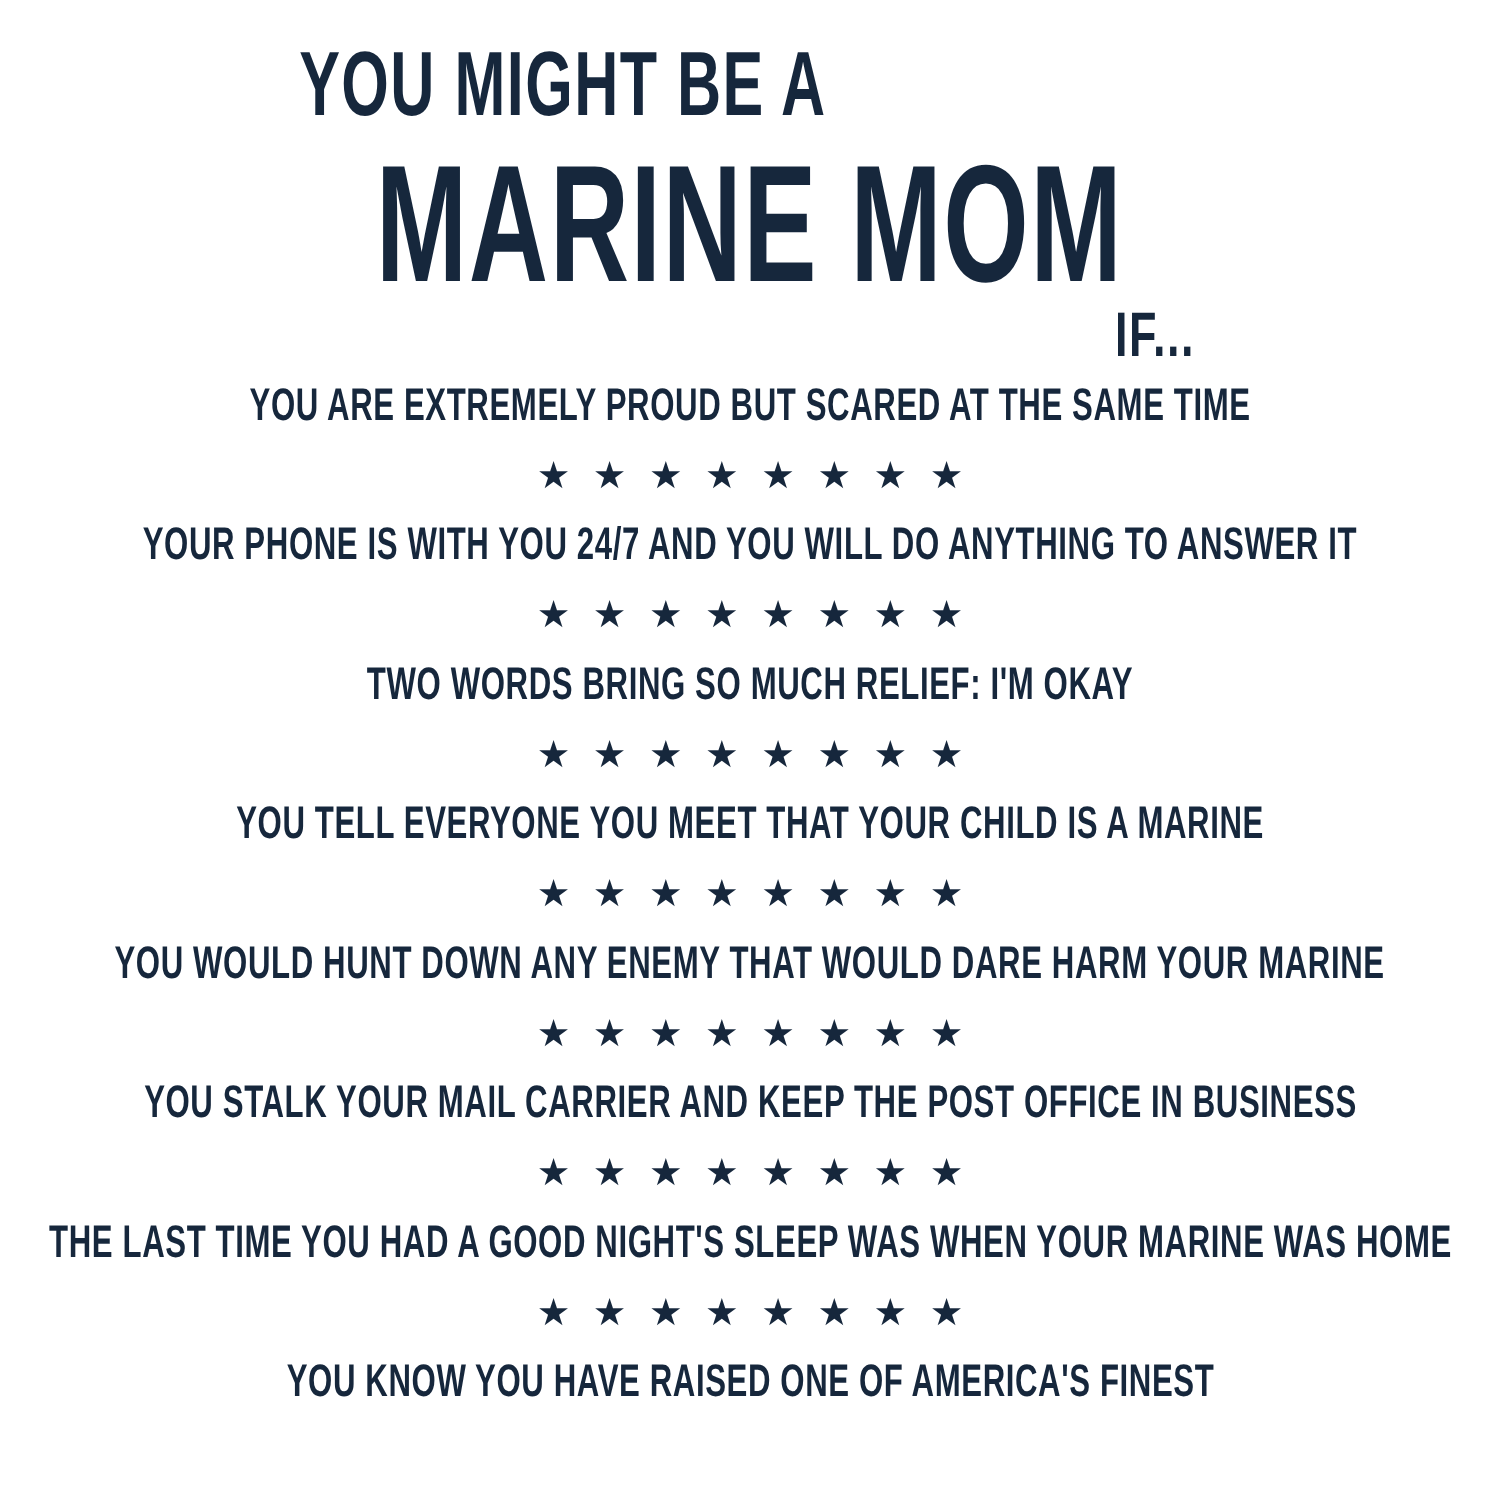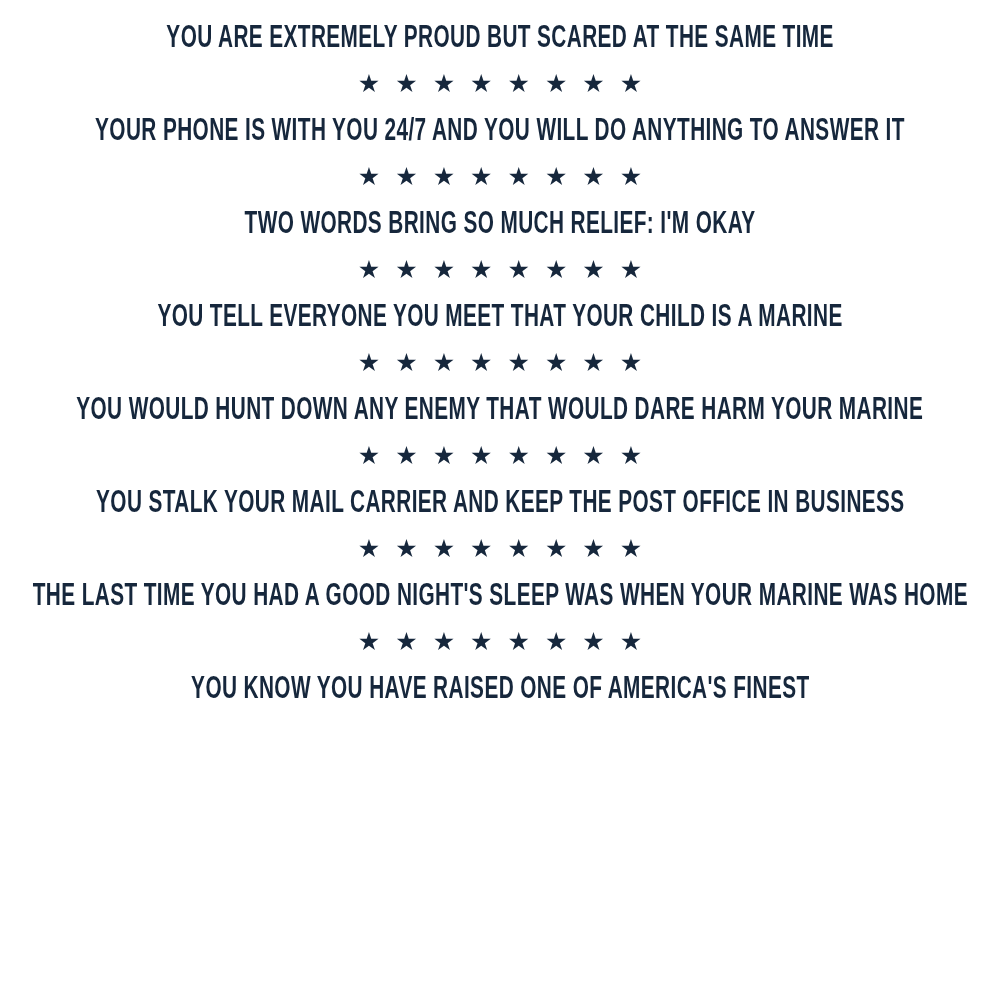--- a/index.html
+++ b/index.html
@@ -96,20 +96,25 @@
     font-size: 25px;
     line-height: 1;
     color: #16273c;
   }
 </style>
 </head>
 <body>
 
 <div class="poster">
 
+  <div class="headline">
+    <div class="headline-line1">YOU MIGHT BE A</div>
+    <div class="headline-line2">MARINE MOM</div>
+    <div class="headline-line3">IF...</div>
+  </div>
 
   <div class="lines">
 
     <div class="line">YOU ARE EXTREMELY PROUD BUT SCARED AT THE SAME TIME</div>
     <div class="divider">
       <span class="star">★</span>
       <span class="star">★</span>
       <span class="star">★</span>
       <span class="star">★</span>
       <span class="star">★</span>

